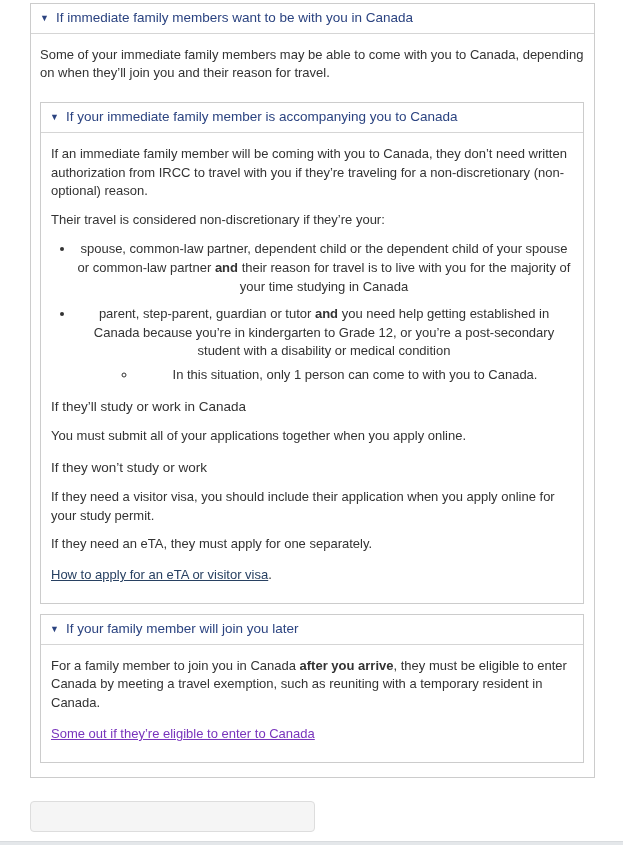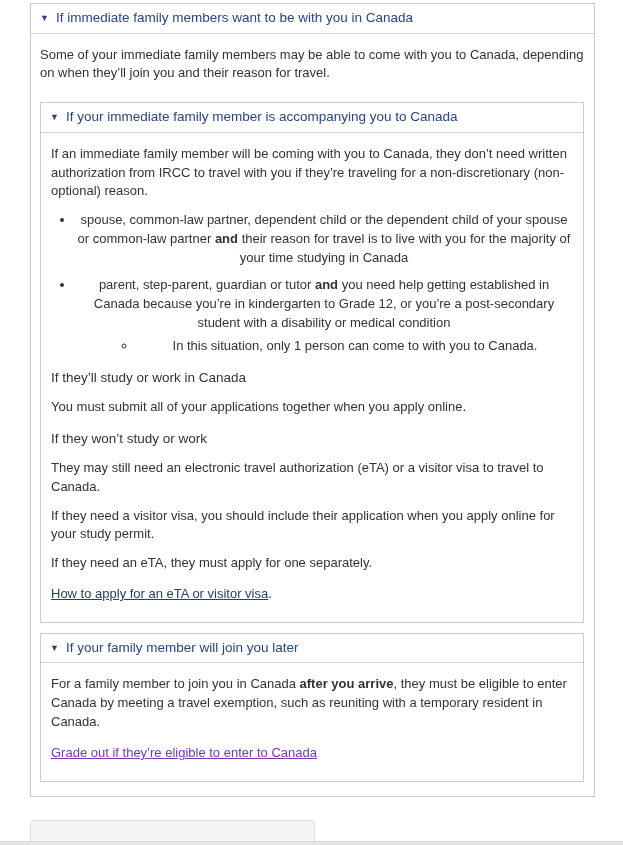--- a/index.html
+++ b/index.html
@@ -103,48 +103,48 @@
       <div class="outer-body">
         <p class="intro">Some of your immediate family members may be able to come with you to Canada, depending on when they’ll join you and their reason for travel.</p>
 
         <div class="details nested">
           <div class="summary-row">
             <span class="tri">▼</span>
             <span>If your immediate family member is accompanying you to Canada</span>
           </div>
           <div class="inner-body">
             <p class="para">If an immediate family member will be coming with you to Canada, they don’t need written authorization from IRCC to travel with you if they’re traveling for a non-discretionary (non-optional) reason.</p>
+            <p class="para">Their travel is considered non-discretionary if they’re your:</p>
 
             <ul class="bullets">
               <li><span>spouse, common-law partner, dependent child or the dependent child of your spouse or common-law partner </span><b class="inline-bold">and</b><span> their reason for travel is to live with you for the majority of your time studying in Canada</span></li>
               <li><span>parent, step-parent, guardian or tutor </span><b class="inline-bold">and</b><span> you need help getting established in Canada because you’re in kindergarten to Grade 12, or you’re a post-secondary student with a disability or medical condition</span>
                 <ul class="sub-bullets">
                   <li>In this situation, only 1 person can come to with you to Canada.</li>
                 </ul>
               </li>
             </ul>
 
             <p class="bold-h">If they’ll study or work in Canada</p>
             <p class="para">You must submit all of your applications together when you apply online.</p>
             <p class="bold-h">If they won’t study or work</p>
-            <p class="para">They may still need an electronic travel authorization (eTA) or a visitor visa to travel to Canada.</p>
             <p class="para">If they need a visitor visa, you should include their application when you apply online for your study permit.</p>
             <p class="para">If they need an eTA, they must apply for one separately.</p>
             <p class="link-line"><a class="link">How to apply for an eTA or visitor visa</a><span>.</span></p>
           </div>
         </div>
 
         <div class="details nested">
           <div class="summary-row">
             <span class="tri">▼</span>
             <span>If your family member will join you later</span>
           </div>
           <div class="inner-body">
             <p class="para"><span>For a family member to join you in Canada </span><b class="inline-bold">after you arrive</b><span>, they must be eligible to enter Canada by meeting a travel exemption, such as reuniting with a temporary resident in Canada.</span></p>
-            <p class="link-line"><a class="link-visited">Grade out if they’re eligible to enter to Canada</a></p>
+            <p class="link-line"><a class="link-visited">Some out if they’re eligible to enter to Canada</a></p>
           </div>
         </div>
 
       </div>
     </div>
 
     <div class="feedback">
       
       
     </div>

